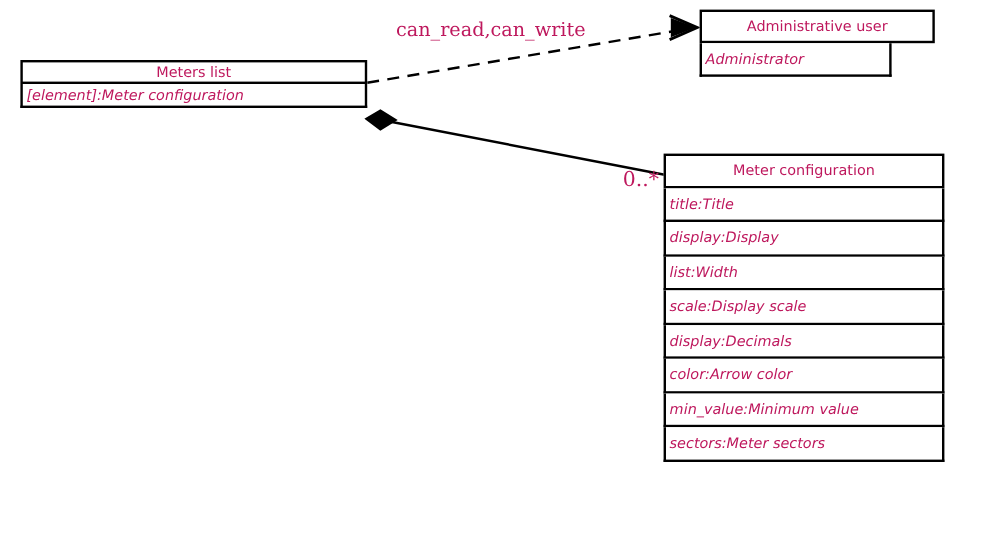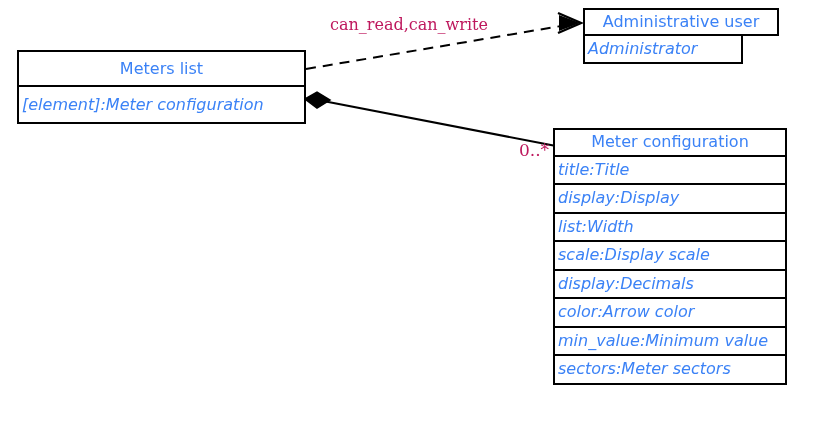--- a/index.html
+++ b/index.html
@@ -16,42 +16,42 @@
     font-family: "DejaVu Sans", sans-serif;
   }
   .uml-class {
     position: absolute;
     box-sizing: border-box;
   }
   .uml-row {
     box-sizing: border-box;
     border: 2px solid #000000;
     background: #ffffff;
-    color: #3b82f6;
-    font-size: 16px;
+    color: #be185d;
+    font-size: 12px;
     line-height: 1;
     display: flex;
     align-items: center;
     white-space: nowrap;
   }
   .uml-row + .uml-row {
     border-top-width: 0;
   }
   .row-header {
     justify-content: center;
   }
   .row-attr {
     justify-content: flex-start;
     padding-left: 3px;
     font-style: italic;
   }
 
   
   #meters-list { left: 17px; top: 50px; width: 289px; }
-  #meters-list .uml-row { height: 37px; }
+  #meters-list .uml-row { height: 20px; }
 
   
   #admin-user { left: 583px; top: 8px; }
   #admin-user .uml-row { height: 28px; }
   #admin-user .row-header { width: 196px; }
   #admin-user .row-attr { width: 160px; }
 
   
   #meter-config { left: 553px; top: 128px; width: 234px; }
   #meter-config .uml-row { height: 28.5px; }

